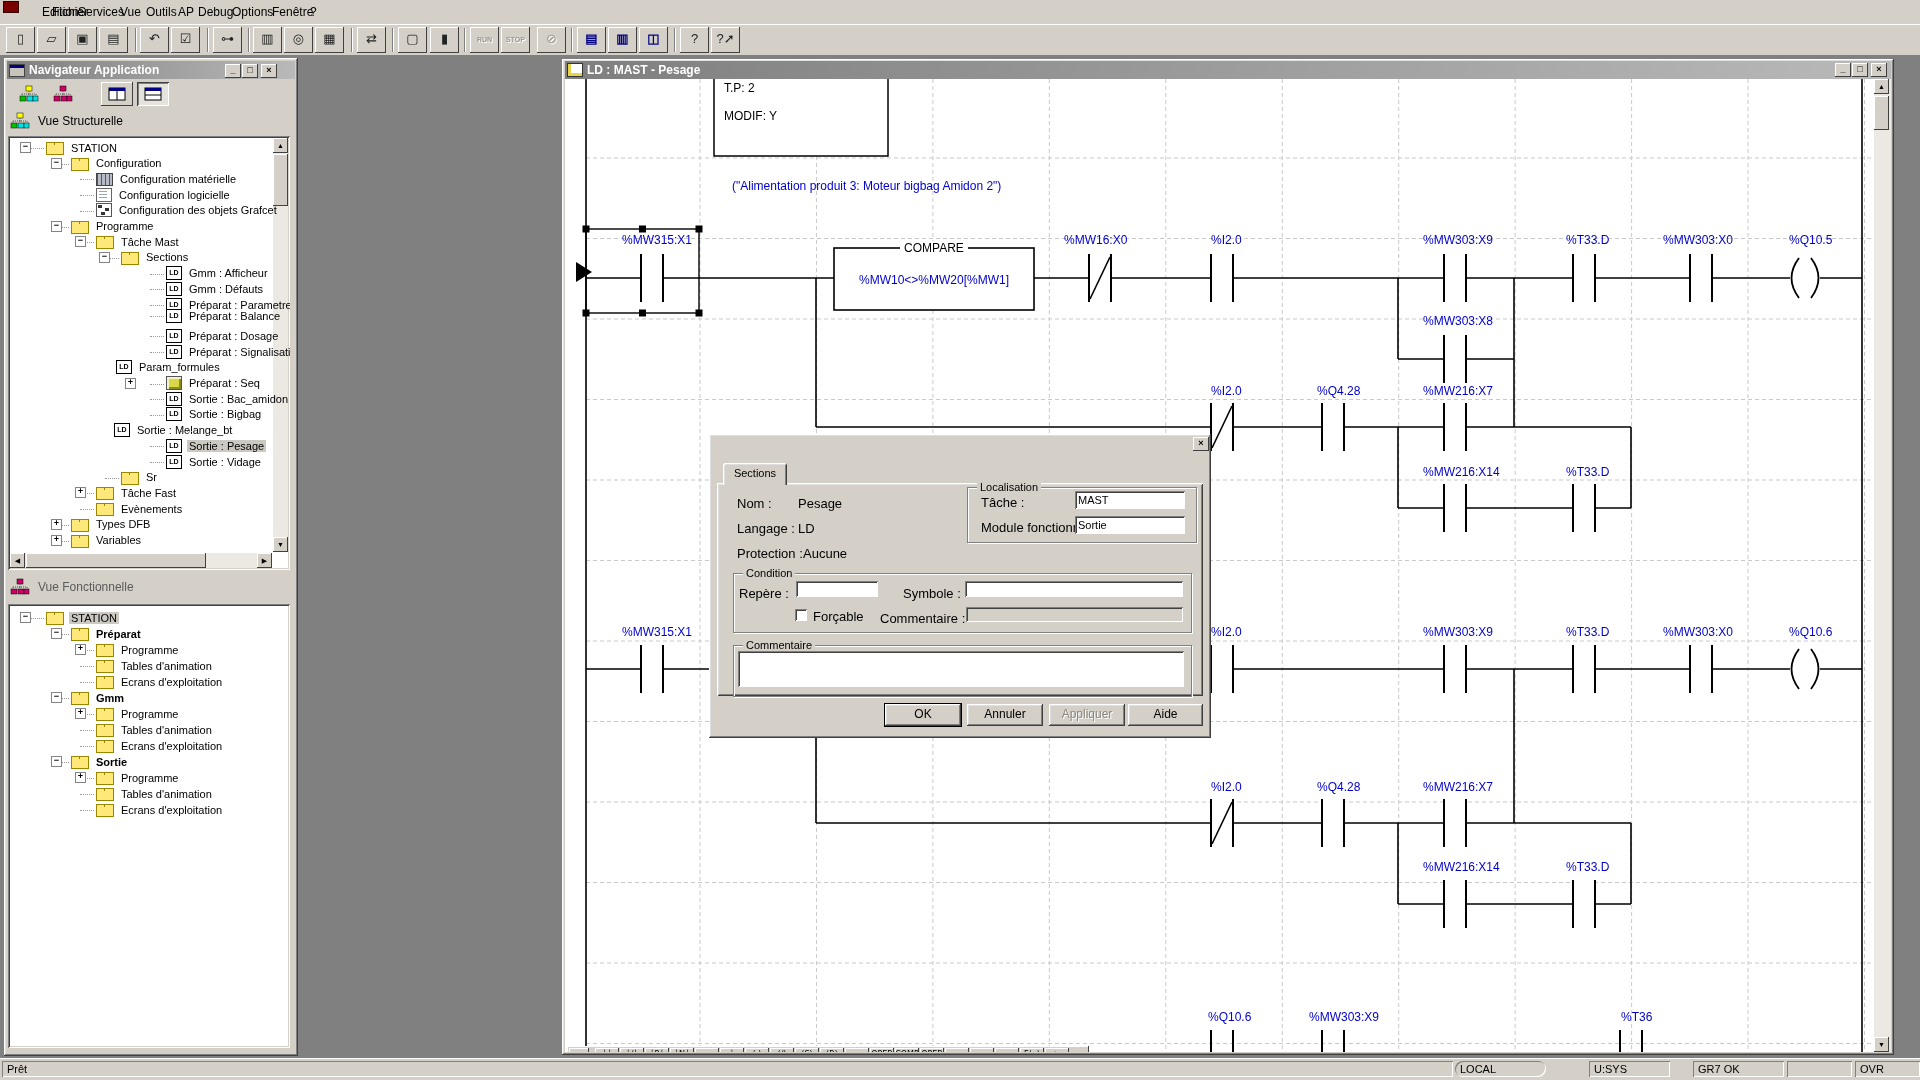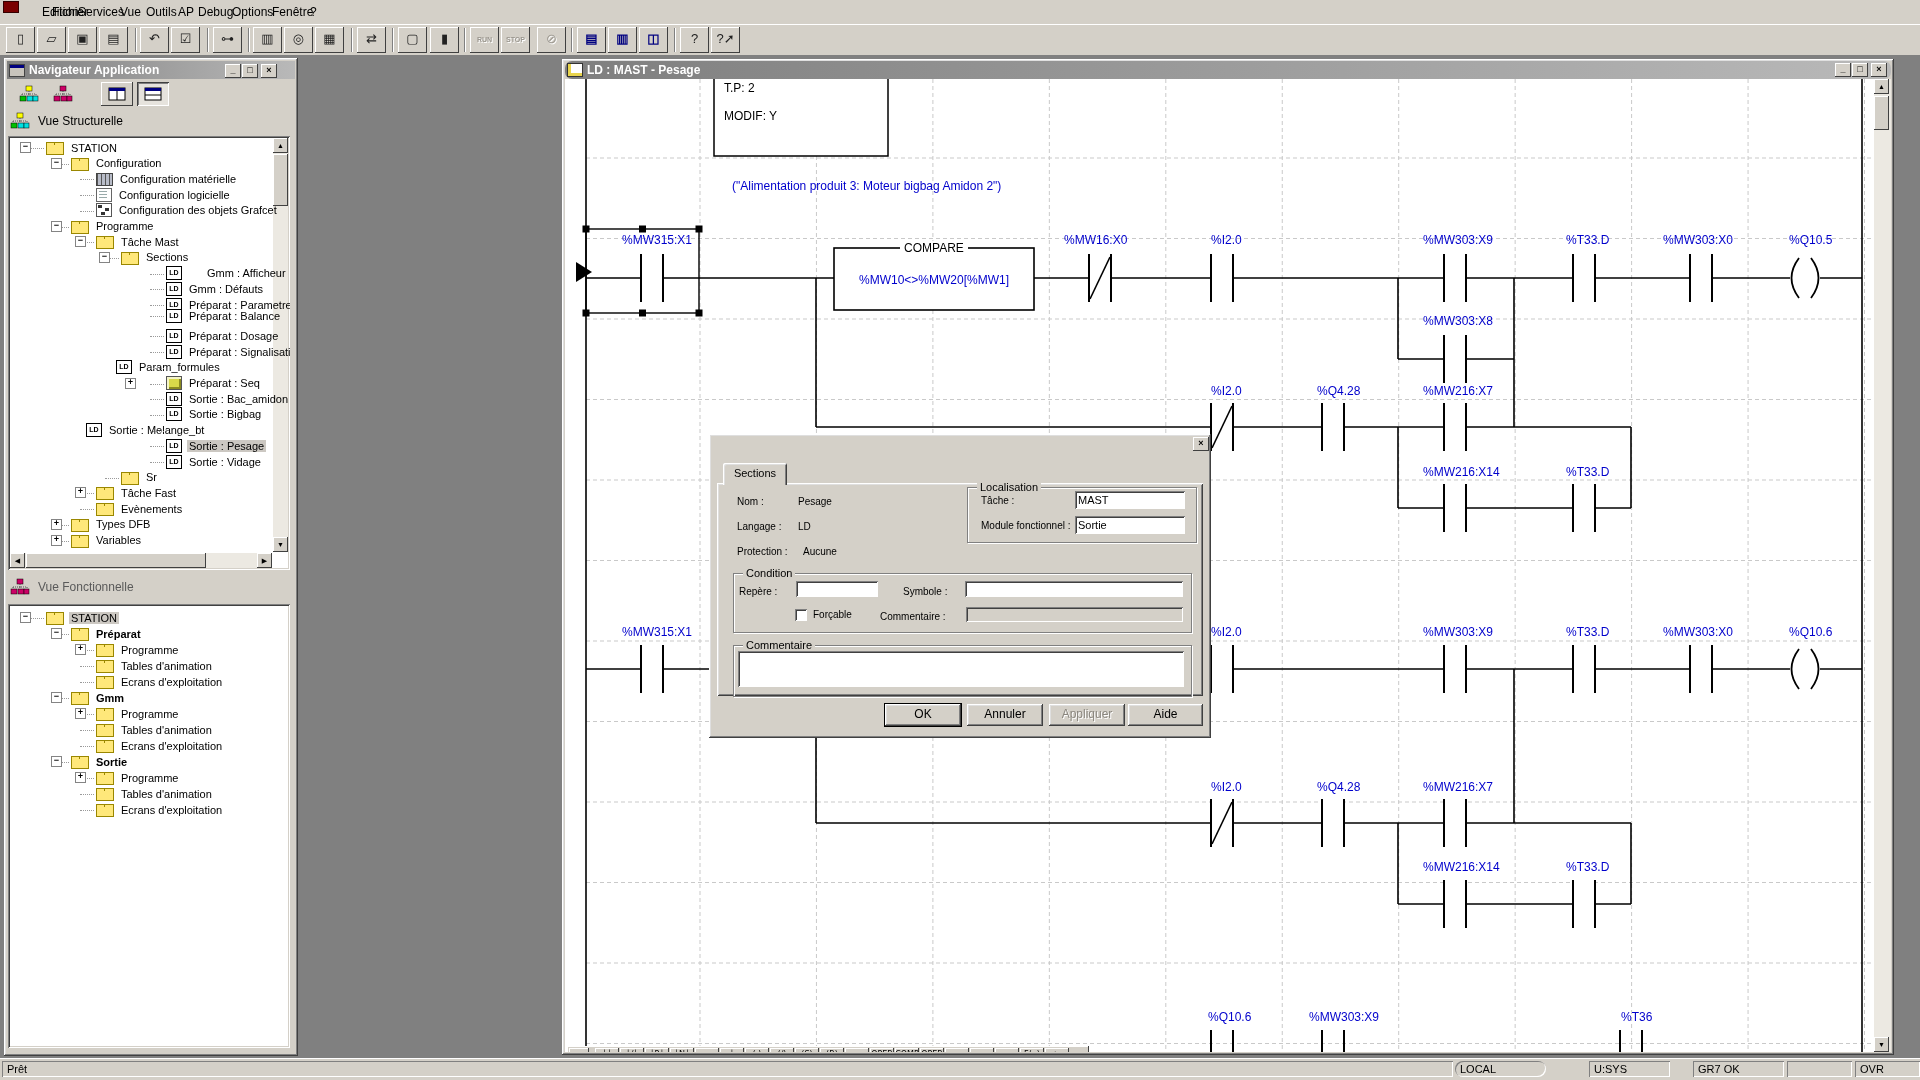--- a/index.html
+++ b/index.html
@@ -47,37 +47,37 @@
   .i-screen{width:14px;height:12px;background:#d8d84a;border:1px solid #555;box-shadow:inset 2px 2px 0 #f4f4c8,inset -2px -2px 0 #8a8a20;}
   .i-hw{width:15px;height:11px;background:#b8bcc8;border:1px solid #444;background-image:repeating-linear-gradient(90deg,#555 0 1px,transparent 1px 4px);margin-top:1px;}
   .i-sw{width:14px;height:12px;background:#fff;border:1px solid #666;background-image:repeating-linear-gradient(#9aa 0 1px,transparent 1px 3px);background-size:8px 9px;background-position:2px 2px;background-repeat:no-repeat;}
   .i-grafcet{width:14px;height:12px;background:#fff;border:1px solid #555;background-image:linear-gradient(#333,#333),linear-gradient(#333,#333),linear-gradient(#333,#333);background-size:4px 3px;background-position:1px 1px,8px 4px,4px 8px;background-repeat:no-repeat;}
   
   .sb{position:absolute;background:#ece9e2;}
   .sb-btn{position:absolute;width:15px;height:15px;font:7px/15px "Liberation Sans";text-align:center;color:#000;}
   .sb-thumb{position:absolute;}
   
   #ldwin{position:absolute;left:562px;top:3px;width:1332px;height:996px;}
-  #ld-titlebar{position:absolute;left:3px;top:2px;right:3px;height:18px;display:flex;align-items:center;padding-left:2px;border-radius:7px;}
+  #ld-titlebar{position:absolute;left:3px;top:2px;right:3px;height:18px;display:flex;align-items:center;padding-left:2px;}
   #ld-icon{width:14px;height:12px;background:#fff;border:1px solid #333;box-shadow:inset 3px -3px 0 #e8d44c;margin-right:4px;}
   #ldcanvas{position:absolute;left:3px;top:20px;width:1309px;height:973px;background:#fff;overflow:hidden;}
   #ldsvg{position:absolute;left:0;top:0;}
   
   #ldtools{position:absolute;left:2px;top:967px;height:26px;width:520px;display:flex;align-items:center;padding-left:2px;background:#d4d0c8;}
   .lt-btn{flex:none;width:24px;height:22px;margin-right:1px;text-align:center;color:#000;}
   .lt-btn .g{display:block;font-size:8px;line-height:10px;margin-top:2px;font-family:"DejaVu Sans",sans-serif;}
   .lt-btn .f{display:block;font-size:7px;line-height:8px;color:#222;}
   .lt-btn.up{width:20px;margin-right:6px;font-size:11px;line-height:22px;}
   
   #dialog{position:absolute;left:709px;top:378px;width:502px;height:304px;z-index:60;}
   #dlg-titlebar{position:absolute;left:3px;top:3px;right:3px;height:20px;display:flex;align-items:center;padding-left:5px;}
   #dlg-close{position:absolute;right:2px;top:3px;}
   #dlg-tab{position:absolute;left:14px;top:29px;width:64px;height:22px;background:#d4d0c8;box-shadow:inset 1px 1px 0 #fff,inset -1px 0 0 #404040,inset 2px 2px 0 #dfdfdf,inset -2px 0 0 #808080;border-top-left-radius:2px;border-top-right-radius:2px;text-align:center;font-size:11px;line-height:20px;z-index:2;}
   #dlg-page{position:absolute;left:8px;top:49px;width:486px;height:213px;box-shadow:inset 1px 1px 0 #fff,inset -1px -1px 0 #404040,inset 2px 2px 0 #dfdfdf,inset -2px -2px 0 #808080;}
-  .dlbl{position:absolute;font-size:10px;color:#000;white-space:nowrap;}
+  .dlbl{position:absolute;font-size:13px;color:#000;white-space:nowrap;}
   .group{position:absolute;border:1px solid #808080;box-shadow:inset 1px 1px 0 #fff, 1px 1px 0 #fff;}
   .legend{position:absolute;font-size:11px;background:#d4d0c8;padding:0 3px;white-space:nowrap;}
   .field{position:absolute;background:#fff;box-shadow:inset 1px 1px 0 #808080,inset -1px -1px 0 #fff,inset 2px 2px 0 #404040;border:none;font:11px "Liberation Sans",sans-serif;padding:2px 3px;outline:none;}
   .field.dis{background:#d4d0c8;}
   .cb{position:absolute;width:12px;height:12px;background:#fff;box-shadow:inset 1px 1px 0 #808080,inset -1px -1px 0 #fff,inset 2px 2px 0 #404040;}
   .btn{position:absolute;height:22px;font-size:12px;text-align:center;line-height:21px;color:#000;}
   .btn.default{outline:1px solid #000;}
   .btn.dis{color:#8a867e;text-shadow:1px 1px 0 #fff;}
   
   #statusbar{position:absolute;left:0;top:1058px;width:1920px;height:22px;background:#d4d0c8;box-shadow:inset 0 1px 0 #fff;font-size:11px;}
@@ -238,21 +238,21 @@
             <span class="exp" style="left: 67px; top: 2px;">−</span>
             <span class="ticon i-folder"></span>
             <span class="lbl">Tâche Mast</span>
           </div>
           <div class="trow" style="top: 113.9px; padding-left: 113px; right: 0px;">
             <div class="stub" style="left: 97px; width: 14px;"></div>
             <span class="exp" style="left: 91px; top: 2px;">−</span>
             <span class="ticon i-folder"></span>
             <span class="lbl">Sections</span>
           </div>
-          <div class="trow" style="top: 129.6px; padding-left: 158px; right: 0px; gap: 18px;">
+          <div class="trow" style="top: 129.6px; padding-left: 158px; right: 0px;">
             <div class="stub" style="left: 142px; width: 14px;"></div>
             <span class="ticon i-ld">LD</span>
             <span class="lbl">Gmm : Afficheur</span>
           </div>
           <div class="trow" style="top: 145.3px; padding-left: 158px; right: 0px;">
             <div class="stub" style="left: 142px; width: 14px;"></div>
             <span class="ticon i-ld">LD</span>
             <span class="lbl">Gmm : Défauts</span>
           </div>
           <div class="trow" style="top: 161px; padding-left: 158px; right: 0px;">
@@ -289,21 +289,21 @@
           <div class="trow" style="top: 255.2px; padding-left: 158px; right: 0px;">
             <div class="stub" style="left: 142px; width: 14px;"></div>
             <span class="ticon i-ld">LD</span>
             <span class="lbl">Sortie : Bac_amidon</span>
           </div>
           <div class="trow" style="top: 270.9px; padding-left: 158px; right: 0px;">
             <div class="stub" style="left: 142px; width: 14px;"></div>
             <span class="ticon i-ld">LD</span>
             <span class="lbl">Sortie : Bigbag</span>
           </div>
-          <div class="trow" style="top: 286.6px; padding-left: 78px; right: 0px;">
+          <div class="trow" style="top: 286.6px; padding-left: 78px; right: 0px; margin-left: 28px;">
             <div class="stub" style="left: 142px; width: 14px;"></div>
             <span class="ticon i-ld">LD</span>
             <span class="lbl">Sortie : Melange_bt</span>
           </div>
           <div class="trow" style="top: 302.3px; padding-left: 158px; right: 0px;">
             <div class="stub" style="left: 142px; width: 14px;"></div>
             <span class="ticon i-ld">LD</span>
             <span class="lbl sel">Sortie : Pesage</span>
           </div>
           <div class="trow" style="top: 318px; padding-left: 158px; right: 0px;">

